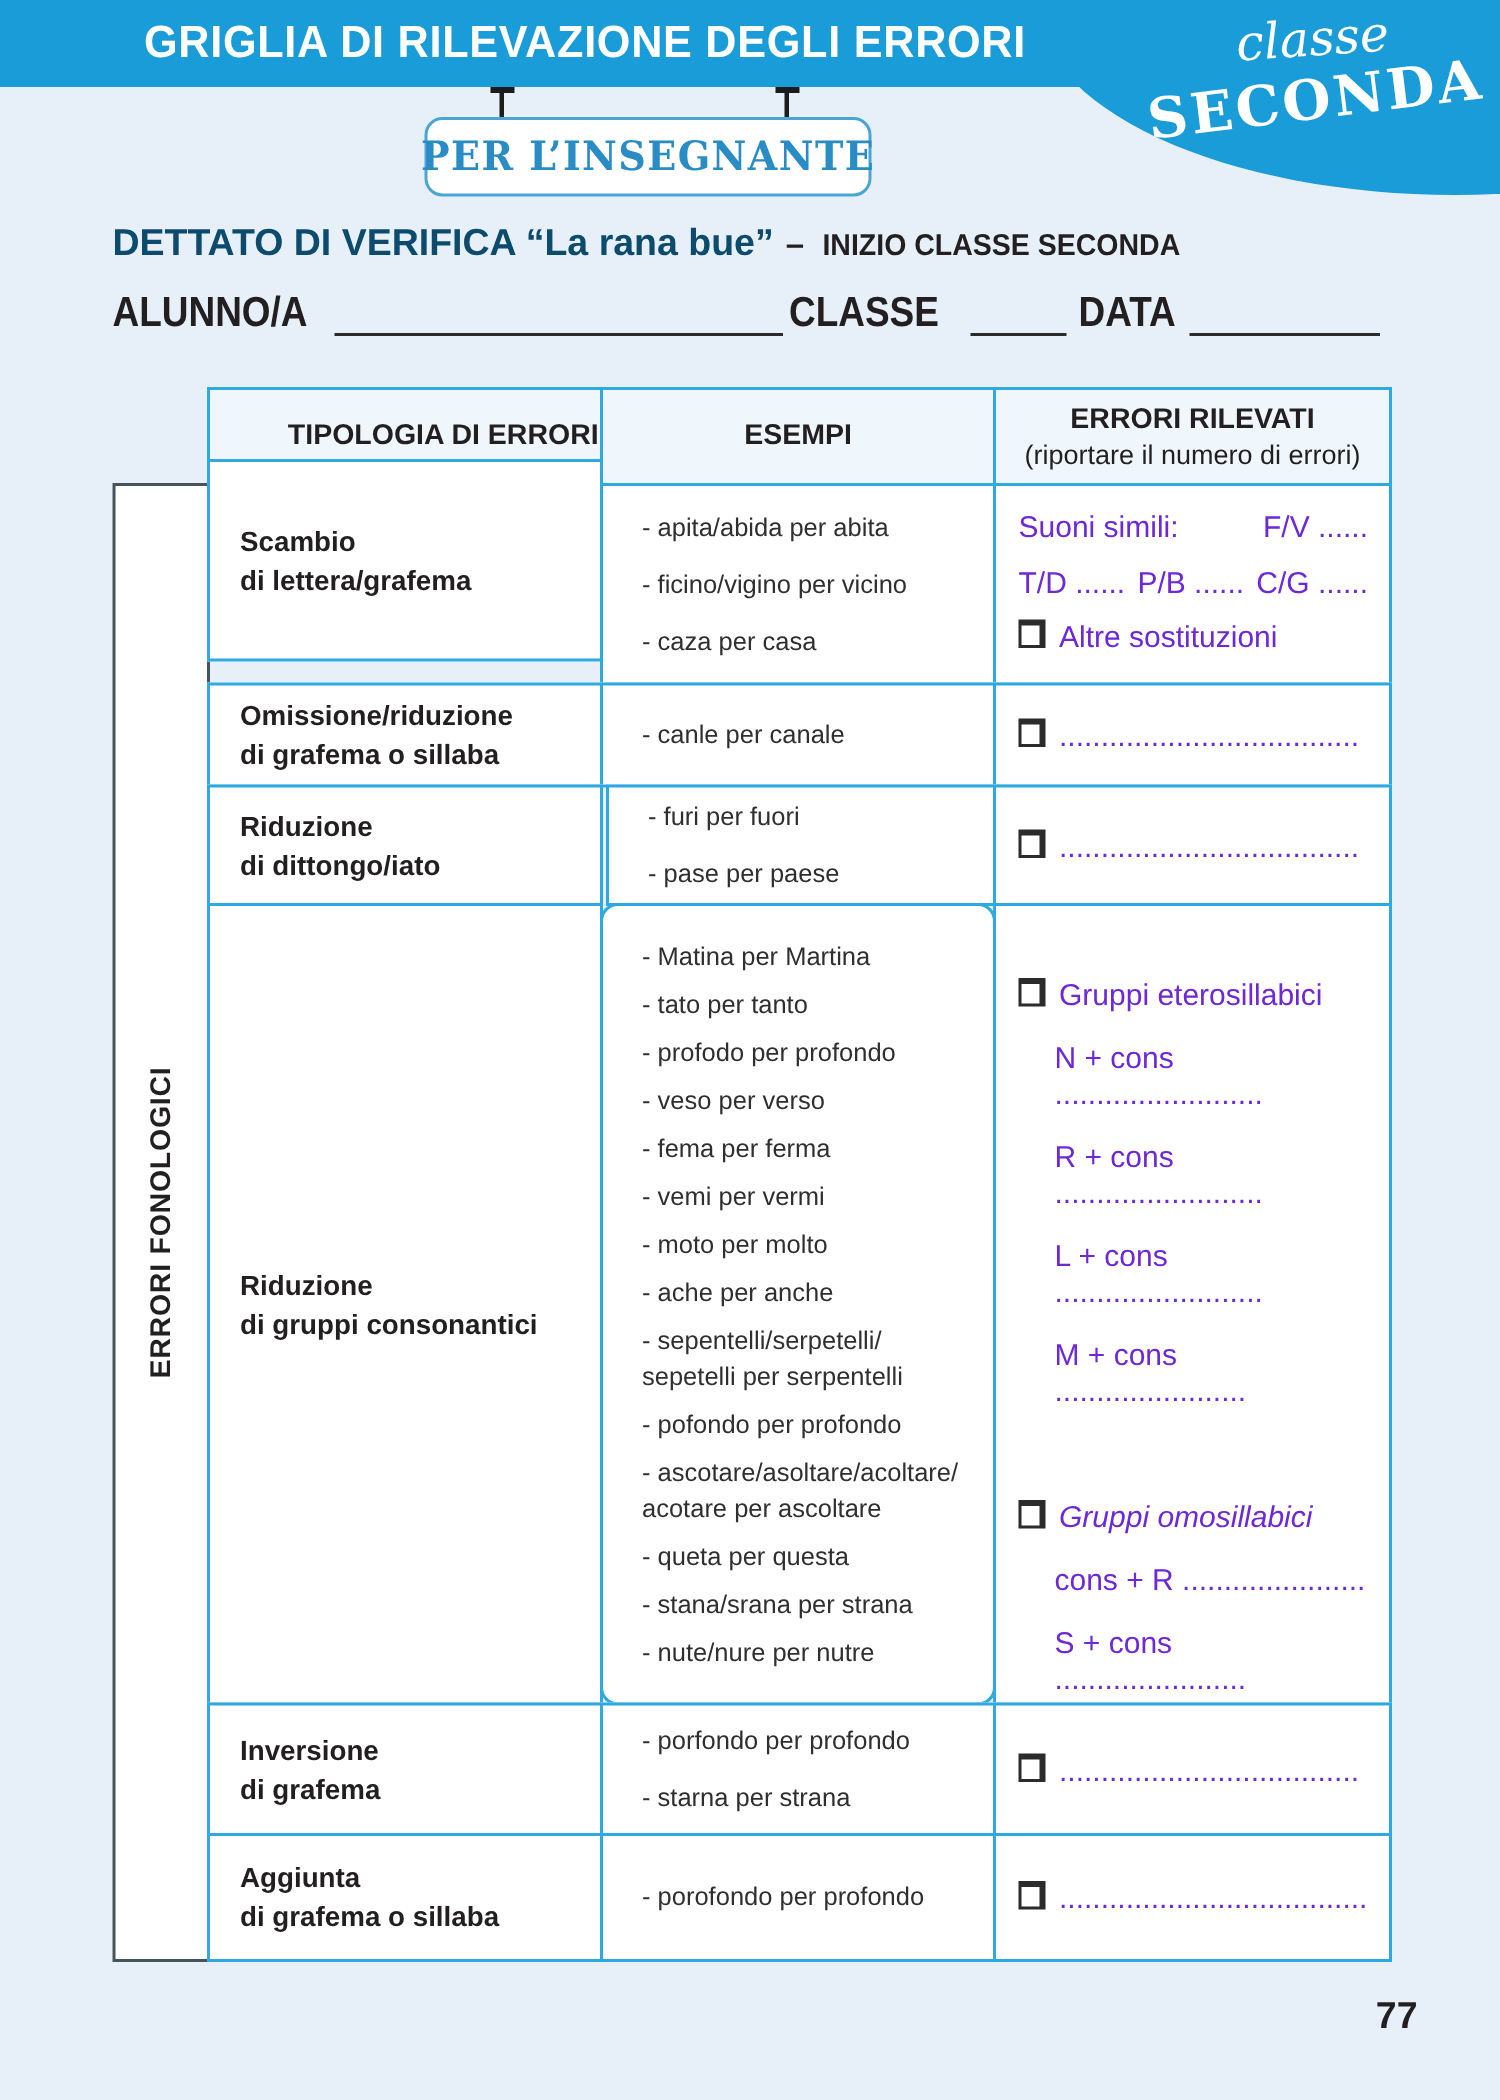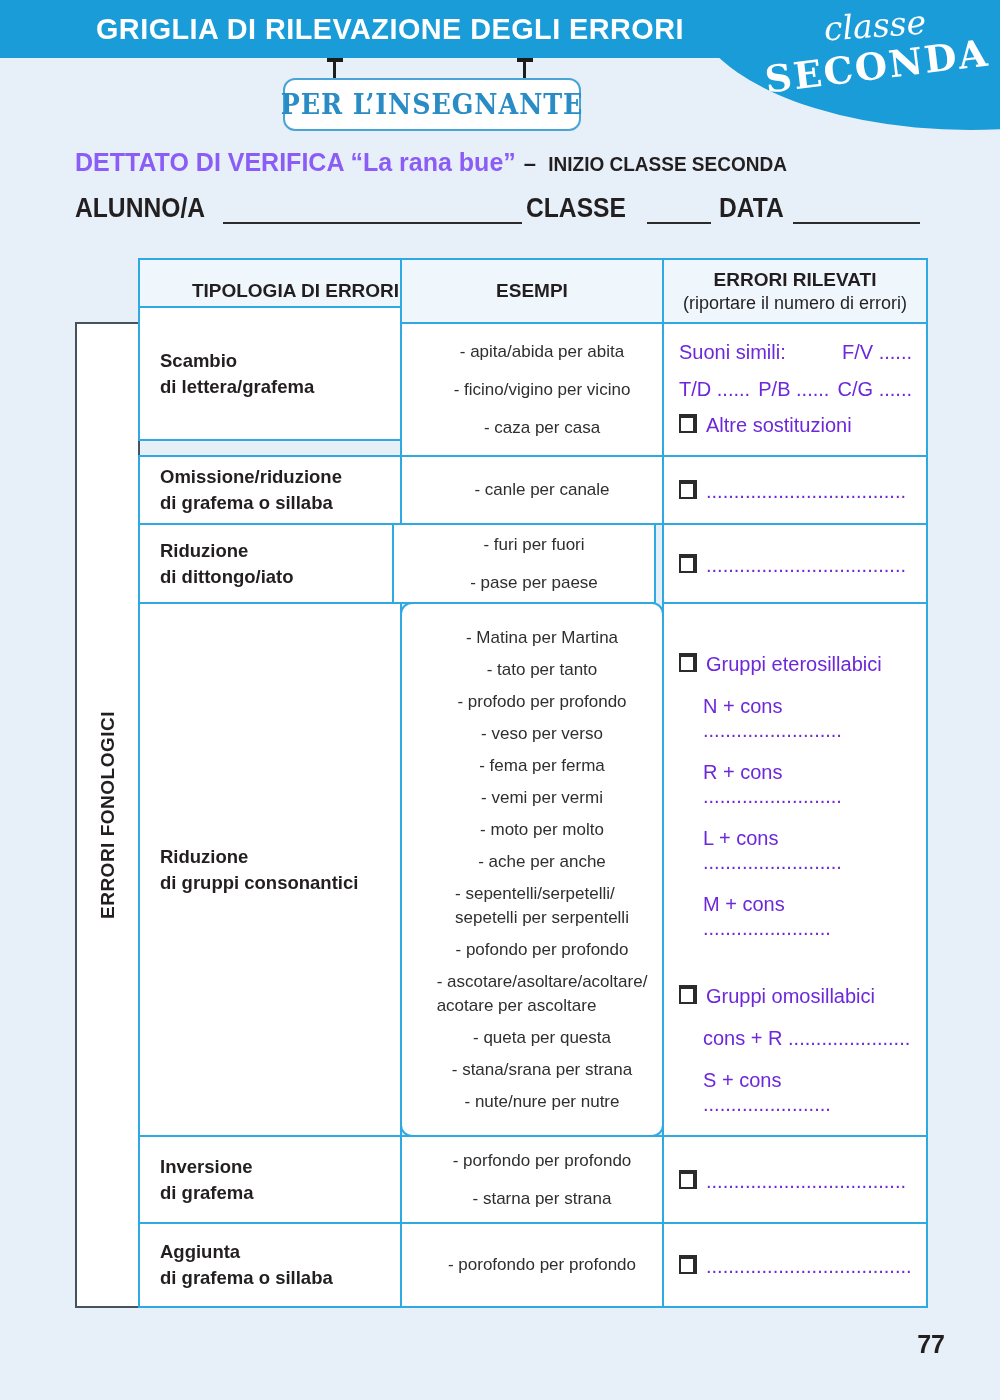--- a/index.html
+++ b/index.html
@@ -24,21 +24,21 @@
   .pin-cap{position:absolute;width:16px;height:4px;background:#1c1c1c;top:58px;}
   .pin-dot{position:absolute;width:10px;height:10px;border-radius:50%;background:#b9d8ec;top:84px;}
   .sign{position:absolute;left:283px;top:78px;width:294px;height:49px;background:#fff;
         border:2px solid #49a5d5;border-radius:12px;display:flex;align-items:center;
         justify-content:center;}
   .sign span{color:#2a8cc5;font-family:"DejaVu Serif",serif;font-weight:bold;font-size:27px;
         letter-spacing:1px;white-space:nowrap;transform:scaleX(.94);}
 
   
   .heading{position:absolute;left:75px;top:148px;width:880px;white-space:nowrap;}
-  .heading .t1{color:#8b5cf6;font-size:25px;font-weight:bold;}
+  .heading .t1{color:#0c4a6e;font-size:25px;font-weight:bold;}
   .heading .sep{color:#231f20;font-size:22px;font-weight:bold;padding:0 6px 0 8px;}
   .heading .t2{color:#231f20;font-size:20px;font-weight:bold;transform:scaleX(.95);display:inline-block;}
   .fillrow{position:absolute;left:75px;top:192px;width:845px;display:flex;align-items:flex-end;
         font-size:28px;font-weight:bold;white-space:nowrap;}
   .fillrow .lbl{transform:scaleX(.88);transform-origin:left bottom;}
   .blank{border-bottom:2px solid #2b2b2b;height:30px;}
   .b1{width:300px;margin-right:4px;}
   .b2{width:64px;margin:0 8px;}
   .b3{width:128px;}
 
@@ -49,35 +49,35 @@
   .hcell .h1{font-weight:bold;font-size:19px;}
   .hcell .h2{font-size:18px;margin-top:2px;}
   .band{position:absolute;box-sizing:border-box;border:2px solid #44535c;background:#fff;
         left:75px;top:322px;width:65px;height:986px;display:flex;align-items:center;
         justify-content:center;}
   .band span{transform:rotate(-90deg);white-space:nowrap;font-weight:bold;font-size:19px;
         letter-spacing:.5px;}
   .typ{display:flex;align-items:center;padding-left:20px;font-weight:bold;font-size:18.5px;
         line-height:26px;white-space:pre-line;}
   .exa{display:flex;flex-direction:column;justify-content:center;padding:8px 6px 8px 26px;
-        font-size:17px;color:#2f2f2f;line-height:24px;align-items:center;}
+        font-size:17px;color:#2f2f2f;line-height:24px;}
   .exa .it{white-space:pre-line;}
   .gap14>.it{margin:7px 0;}
   .gap8>.it{margin:4px 0;}
   .det{font-size:20px;color:#6d28d9;padding:14px 14px 12px 15px;}
   .cb{display:inline-block;width:12px;height:13px;border:2px solid #2b2b2b;
       border-top-width:4px;border-right-width:4px;margin-right:9px;vertical-align:-1px;}
   .detline{line-height:24px;}
   .flexline{display:flex;justify-content:space-between;}
   .r1det{display:flex;flex-direction:column;justify-content:space-evenly;height:100%;
         box-sizing:border-box;padding-top:4px;padding-bottom:6px;}
   .vcenter{display:flex;flex-direction:column;justify-content:center;}
   .grp-items{padding-left:24px;}
   .grp-items .detline{margin-top:18px;}
-  .grp-head2{margin-top:44px;}
+  .grp-head2{margin-top:60px;font-style:italic;}
 
   .pagenum{position:absolute;left:905px;top:1330px;width:40px;text-align:right;
         font-size:25px;font-weight:bold;}
 </style>
 </head>
 <body>
 
 <div class="page">
 
   <div class="banner-bar"></div>
@@ -152,21 +152,21 @@
     <div class="it">- canle per canale</div>
   </div>
   <div class="cell det vcenter" style="left:662px;top:455px;width:266px;height:70px;">
     <div class="detline">
       <span class="cb"></span><span>....................................</span>
     </div>
   </div>
 
   <div class="cell typ" style="left:138px;top:523px;width:264px;height:81px;">Riduzione
 di dittongo/iato</div>
-  <div class="cell exa gap14" style="left:392px;top:523px;width:264px;height:81px;">
+  <div class="cell exa gap14" style="left:404px;top:523px;width:264px;height:81px;">
     <div class="it">- furi per fuori</div>
     <div class="it">- pase per paese</div>
   </div>
   <div class="cell det vcenter" style="left:662px;top:523px;width:266px;height:81px;">
     <div class="detline">
       <span class="cb"></span><span>....................................</span>
     </div>
   </div>
 
   <div class="cell typ" style="left:138px;top:602px;width:264px;height:535px;">Riduzione

